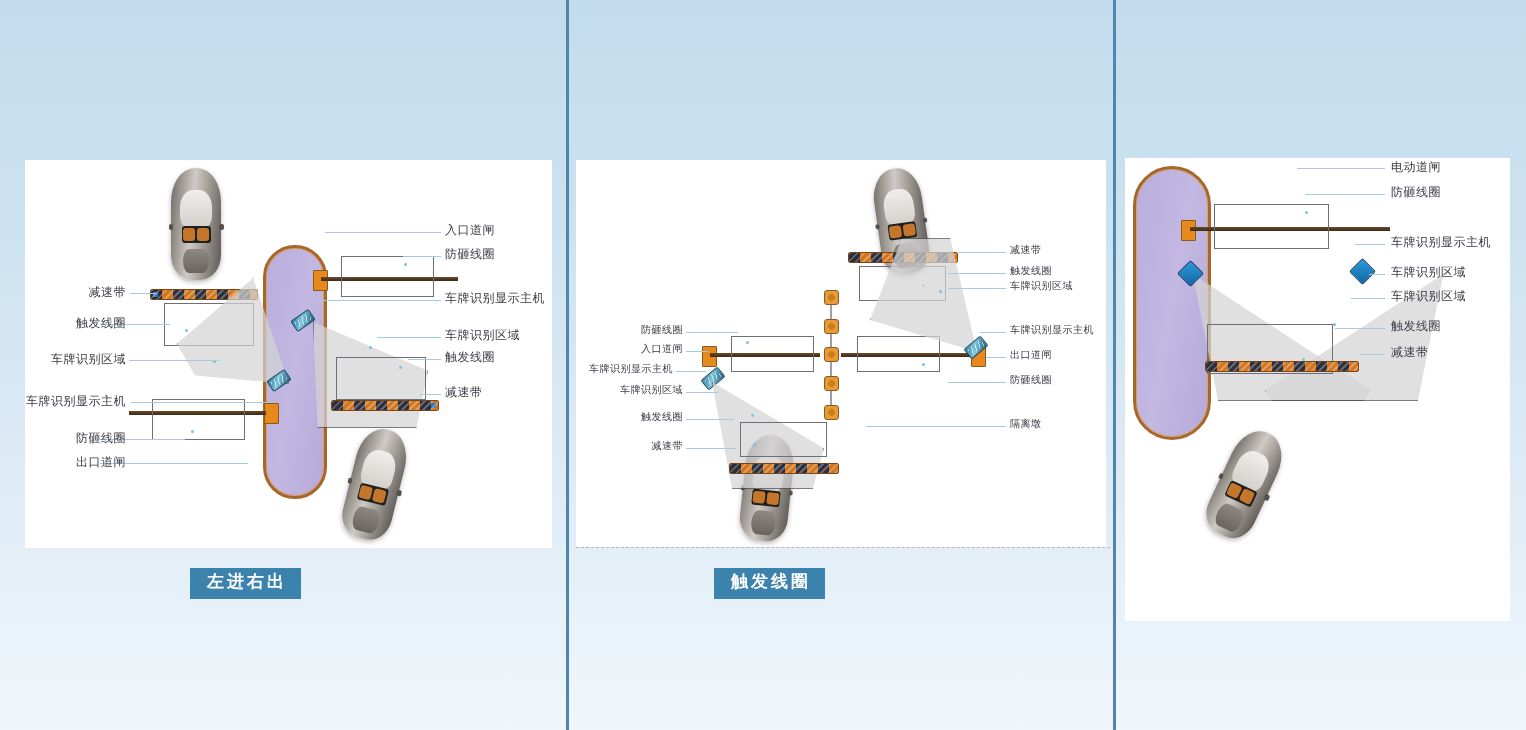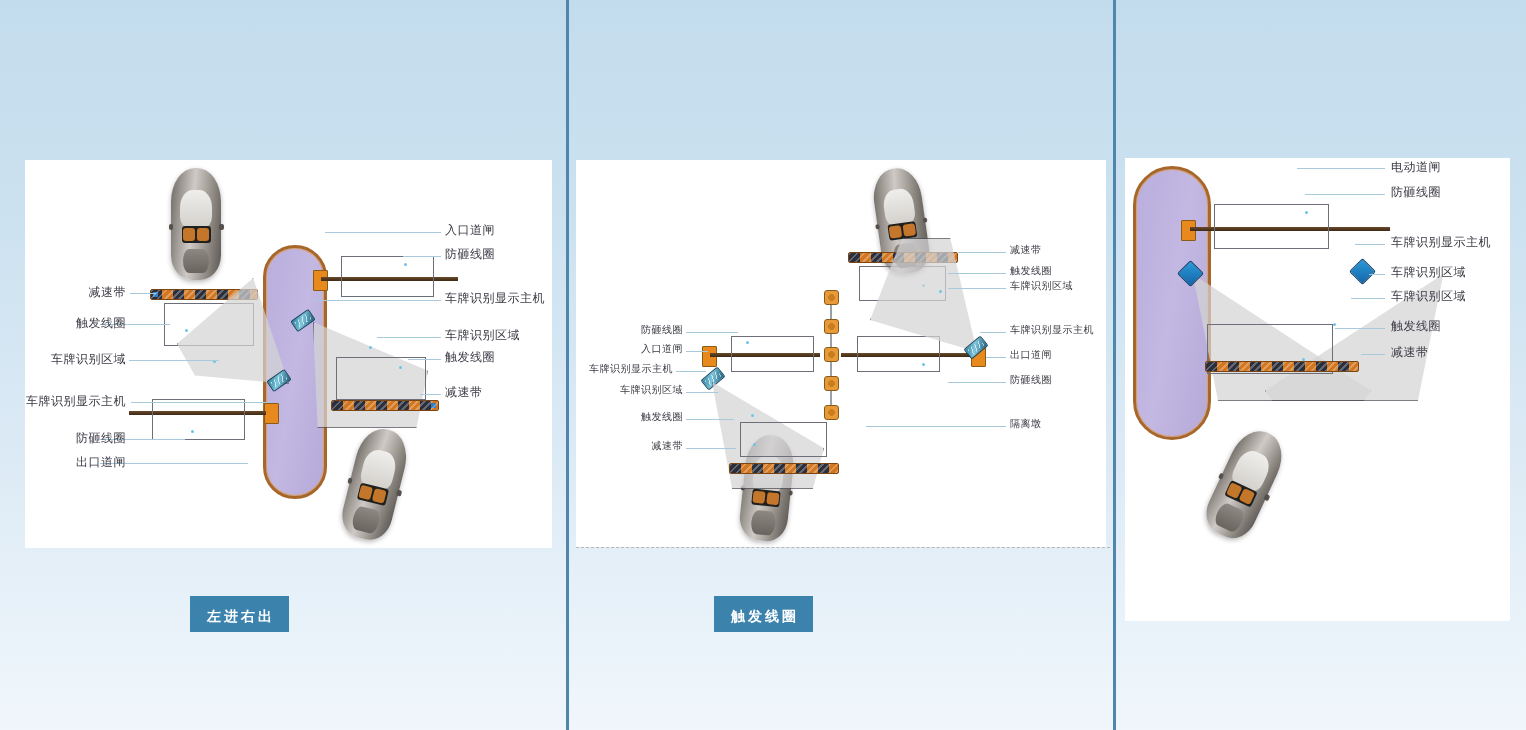--- a/index.html
+++ b/index.html
@@ -12,25 +12,24 @@
 
   
   .vdiv{position:absolute;top:0;width:3px;height:730px;background:#4e86ae;}
 
   
   .card{position:absolute;background:#ffffff;overflow:hidden;}
 
   
   .caption{
     position:absolute;background:#3b82ad;color:#ffffff;
-    font-size:14px;letter-spacing:3px;font-weight:700;
+    font-size:17px;letter-spacing:3px;font-weight:700;
     display:flex;align-items:center;justify-content:center;
-    padding:12px 14px 6px 17px;white-space:nowrap;
+    padding:2px 14px 6px 17px;white-space:nowrap;
     font-family:"Liberation Serif","DejaVu Serif",serif;
-    margin-top:28px;
   }
 
   
   .lbl{
     position:absolute;color:#3a3a44;white-space:nowrap;
     font-family:"Liberation Serif","DejaVu Serif",serif;
     letter-spacing:.5px;line-height:1;
   }
   .lbl.r{transform:translateX(-100%);}
 

